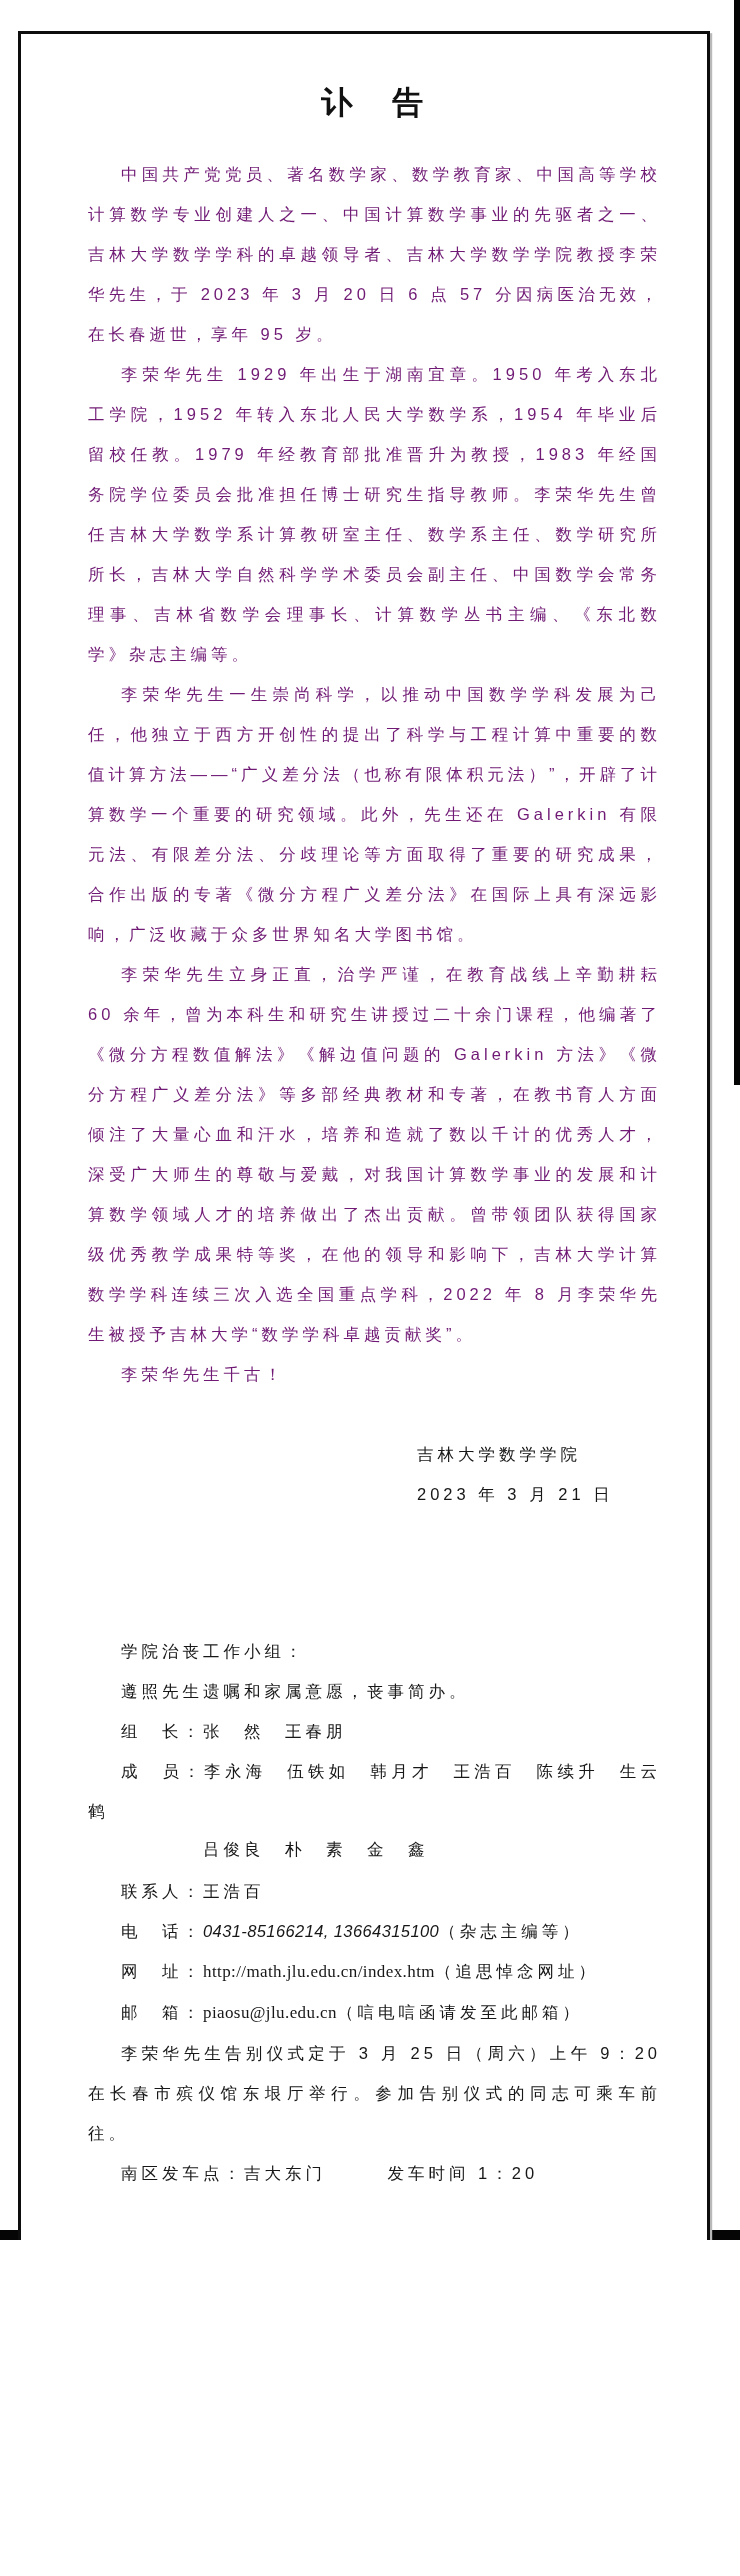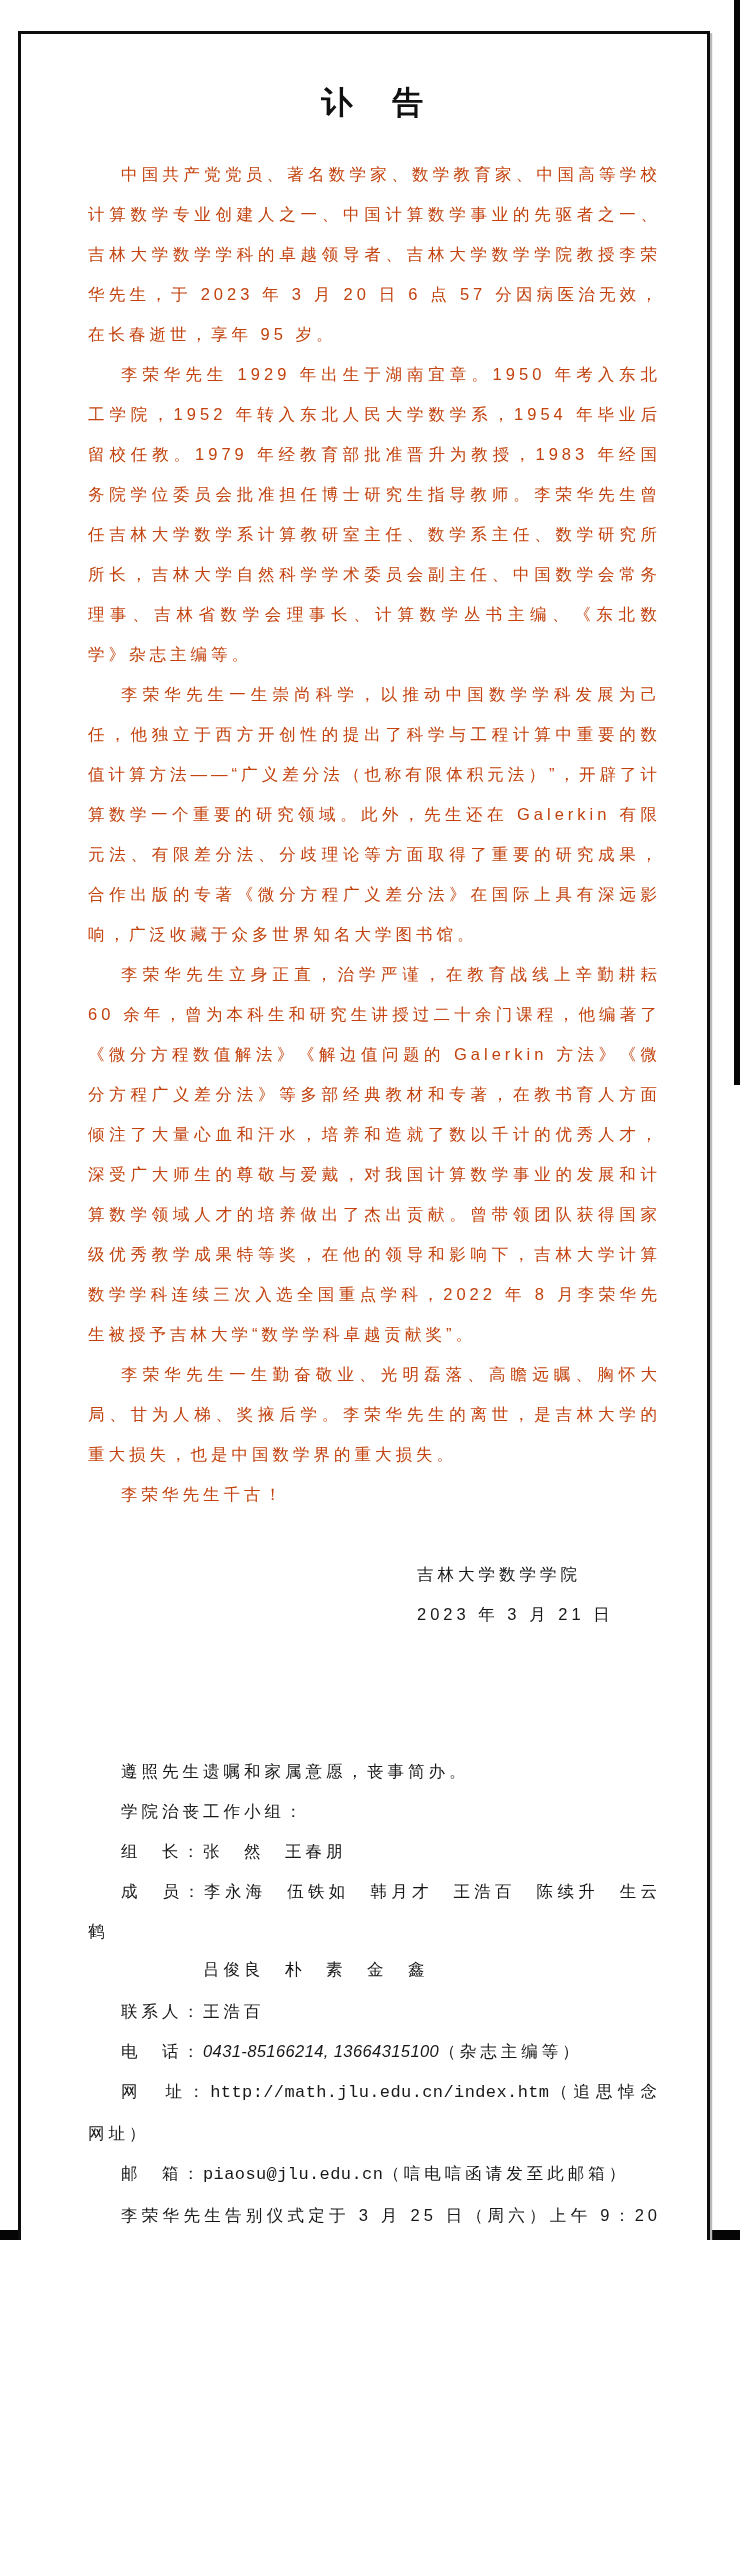--- a/index.html
+++ b/index.html
@@ -58,21 +58,21 @@
     color: #111;
   }
   .para {
     margin: 0;
     font-size: 16.5px;
     line-height: 40px;
     letter-spacing: 4px;
     text-align: justify;
     text-justify: inter-character;
     text-indent: 33px;
-    color: #c2410c;
+    color: #701a75;
   }
   .signature {
     margin-top: 40px;
     margin-left: 329px;
   }
   .signature .sig-line {
     font-size: 16.5px;
     line-height: 40px;
     letter-spacing: 4px;
     color: #171717;
@@ -88,21 +88,21 @@
     text-align: justify;
     text-justify: inter-character;
     text-indent: 33px;
     color: #171717;
   }
   .arr-line.members-wrap {
     text-indent: 115px;
     font-family: Liberation Mono, monospace;
   }
   .latin-serif {
-    font-family: Liberation Mono, monospace;
+    font-family: Liberation Serif, serif;
     letter-spacing: 0.4px;
     font-size: 17px;
   }
   .digits {
     letter-spacing: 0.4px;
     font-style: italic;
   }
 </style>
 </head>
 <body>
@@ -118,34 +118,33 @@
       <h1 class="doc-title">讣　告</h1>
 
       <p class="para">中国共产党党员、著名数学家、数学教育家、中国高等学校计算数学专业创建人之一、中国计算数学事业的先驱者之一、吉林大学数学学科的卓越领导者、吉林大学数学学院教授李荣华先生，于 2023 年 3 月 20 日 6 点 57 分因病医治无效，在长春逝世，享年 95 岁。</p>
 
       <p class="para">李荣华先生 1929 年出生于湖南宜章。1950 年考入东北工学院，1952 年转入东北人民大学数学系，1954 年毕业后留校任教。1979 年经教育部批准晋升为教授，1983 年经国务院学位委员会批准担任博士研究生指导教师。李荣华先生曾任吉林大学数学系计算教研室主任、数学系主任、数学研究所所长，吉林大学自然科学学术委员会副主任、中国数学会常务理事、吉林省数学会理事长、计算数学丛书主编、《东北数学》杂志主编等。</p>
 
       <p class="para">李荣华先生一生崇尚科学，以推动中国数学学科发展为己任，他独立于西方开创性的提出了科学与工程计算中重要的数值计算方法——“广义差分法（也称有限体积元法）”，开辟了计算数学一个重要的研究领域。此外，先生还在 Galerkin 有限元法、有限差分法、分歧理论等方面取得了重要的研究成果，合作出版的专著《微分方程广义差分法》在国际上具有深远影响，广泛收藏于众多世界知名大学图书馆。</p>
 
       <p class="para">李荣华先生立身正直，治学严谨，在教育战线上辛勤耕耘 60 余年，曾为本科生和研究生讲授过二十余门课程，他编著了《微分方程数值解法》《解边值问题的 Galerkin 方法》《微分方程广义差分法》等多部经典教材和专著，在教书育人方面倾注了大量心血和汗水，培养和造就了数以千计的优秀人才，深受广大师生的尊敬与爱戴，对我国计算数学事业的发展和计算数学领域人才的培养做出了杰出贡献。曾带领团队获得国家级优秀教学成果特等奖，在他的领导和影响下，吉林大学计算数学学科连续三次入选全国重点学科，2022 年 8 月李荣华先生被授予吉林大学“数学学科卓越贡献奖”。</p>
 
-      <p class="para">李荣华先生一生勤奋敬业、光明磊落、高瞻远瞩、胸怀大局、甘为人梯、奖掖后学。李荣华先生的离世，是吉林大学的重大损失，也是中国数学界的重大损失。</p>
 
       <p class="para">李荣华先生千古！</p>
 
       <div class="signature">
         <div class="sig-line">吉林大学数学学院</div>
         <div class="sig-line">2023 年 3 月 21 日</div>
       </div>
 
       <div class="arrangements">
 
+        <p class="arr-line">学院治丧工作小组：</p>
+
         <p class="arr-line">遵照先生遗嘱和家属意愿，丧事简办。</p>
-
-        <p class="arr-line">学院治丧工作小组：</p>
 
         <p class="arr-line">组　长：张　然　王春朋</p>
 
         <p class="arr-line">成　员：李永海　伍铁如　韩月才　王浩百　陈续升　生云鹤</p>
 
         <p class="arr-line members-wrap">吕俊良　朴　素　金　鑫</p>
 
         <p class="arr-line">联系人：王浩百</p>
 
         <p class="arr-line">

